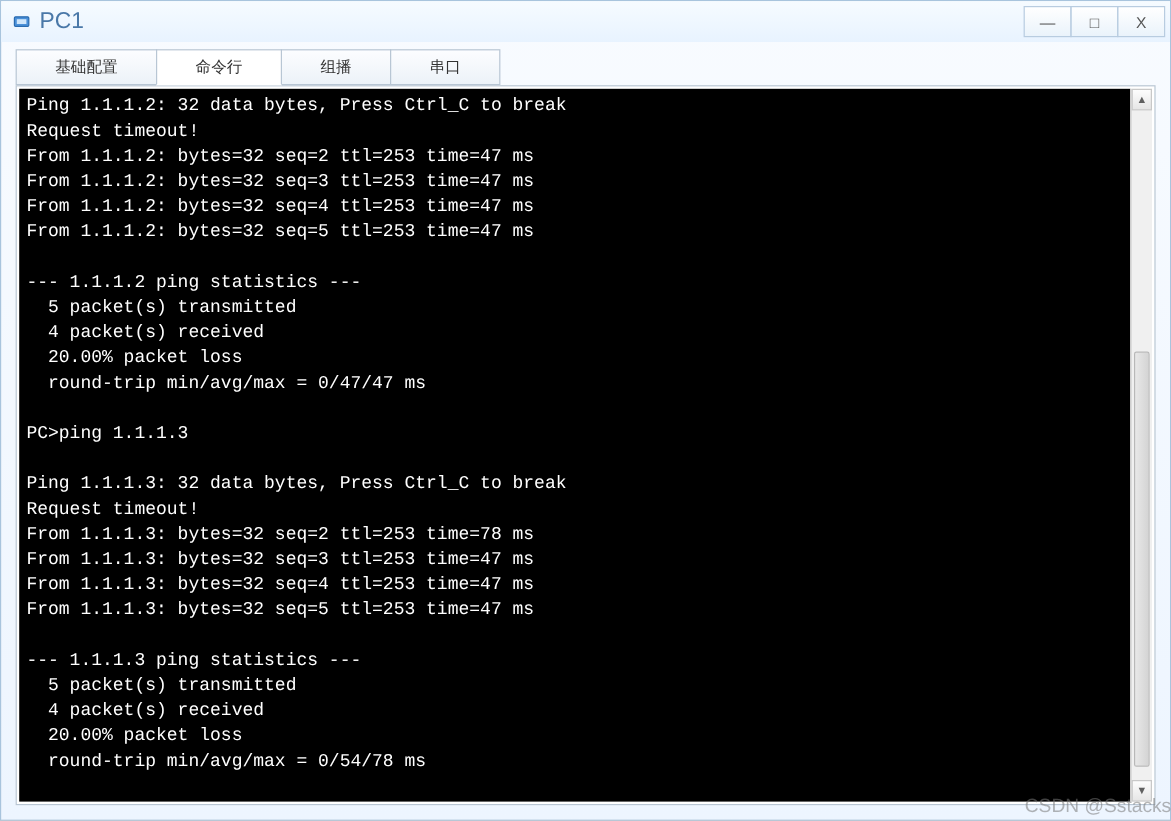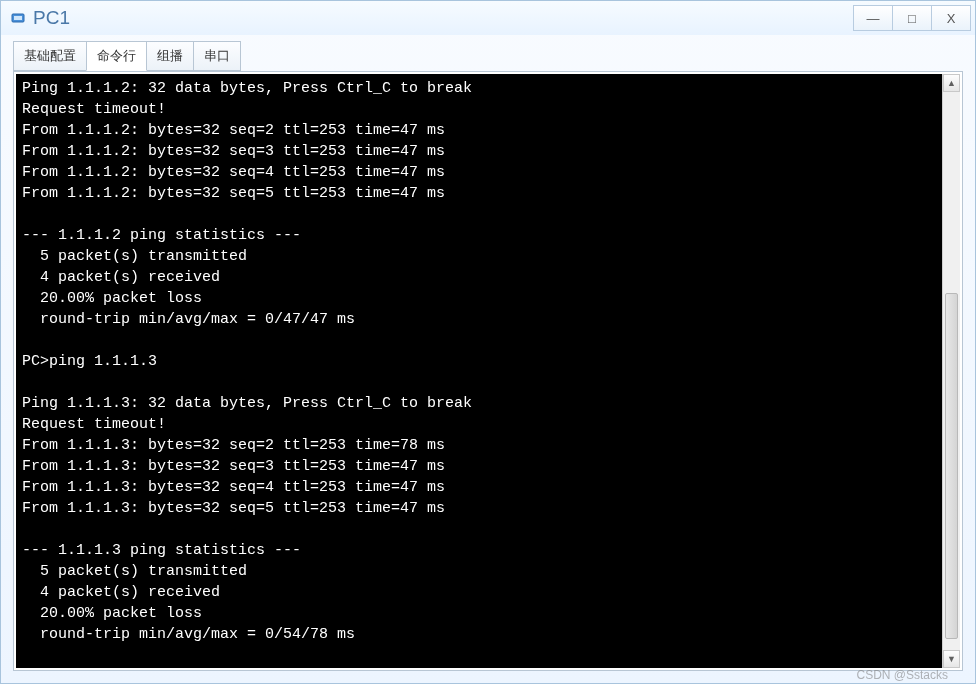--- a/index.html
+++ b/index.html
@@ -58,21 +58,21 @@
     .tabbar {
       height: 36px;
       display: flex;
       align-items: flex-end;
       padding: 6px 12px 0 12px;
       gap: 0;
     }
     .tab {
       border: 1px solid #b8c6d4;
       background: linear-gradient(#fcfdff, #ecf2f8);
-      padding: 5px 10px;
+      padding: 5px 32px;
       font-size: 13px;
       color: #333;
       margin-right: -1px;
       position: relative;
       margin-top: 28px;
     }
     .tab.active {
       background: #fff;
       border-bottom: 1px solid #fff;
       z-index: 2;
@@ -134,23 +134,23 @@
       left: 2px;
       right: 2px;
       top: 36%;
       height: 62%;
       background: linear-gradient(to right, #e8e8e8, #d4d4d4);
       border: 1px solid #b8b8b8;
       border-radius: 2px;
     }
     .watermark {
       position: absolute;
-      right: 28px;
+      right: 0;
       bottom: 2px;
-      font-size: 12px;
+      font-size: 16px;
       color: rgba(120,120,120,0.55);
       font-family: Arial, sans-serif;
       pointer-events: none;
     }
   </style>
 </head>
 <body>
 
 <div class="window">
 

